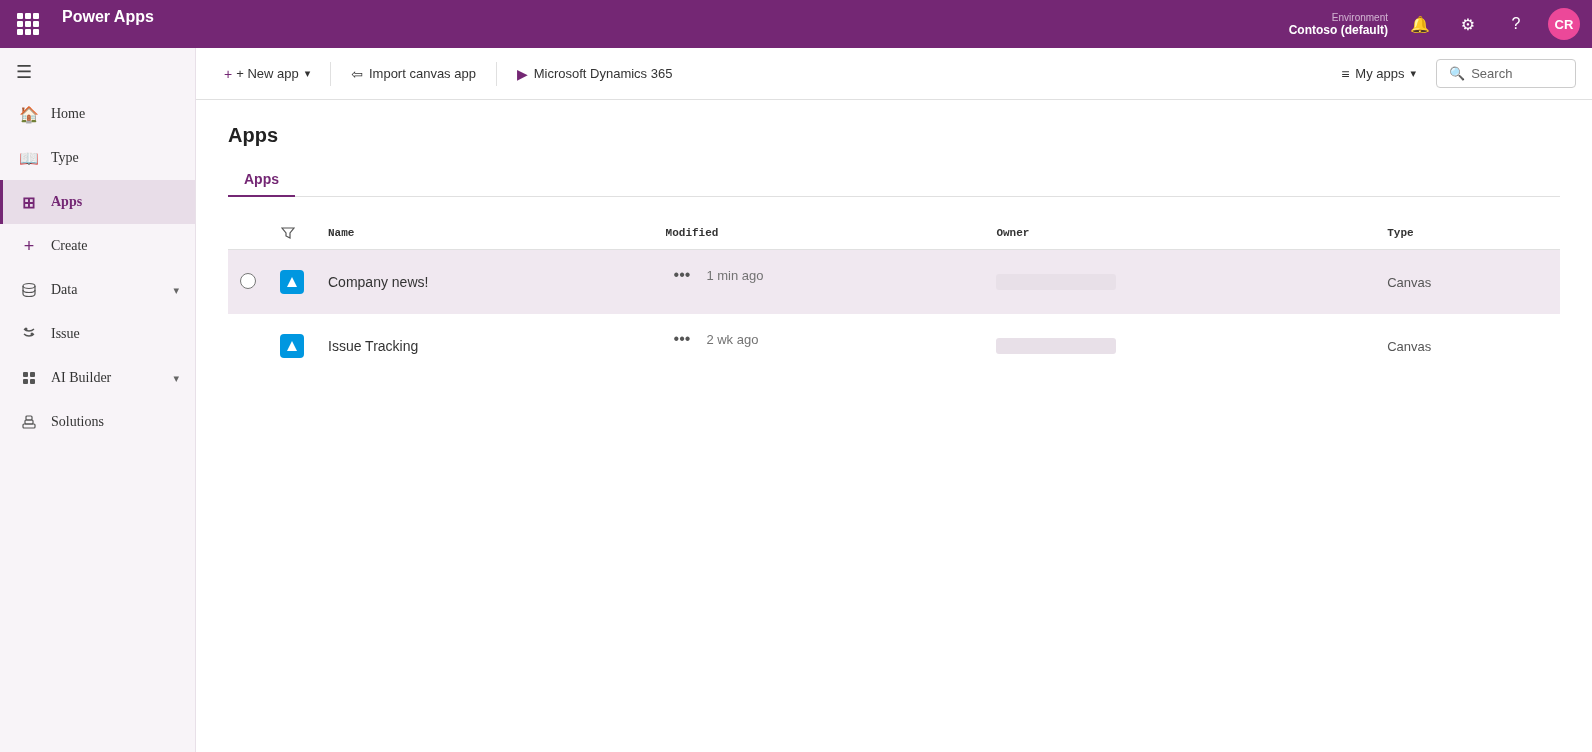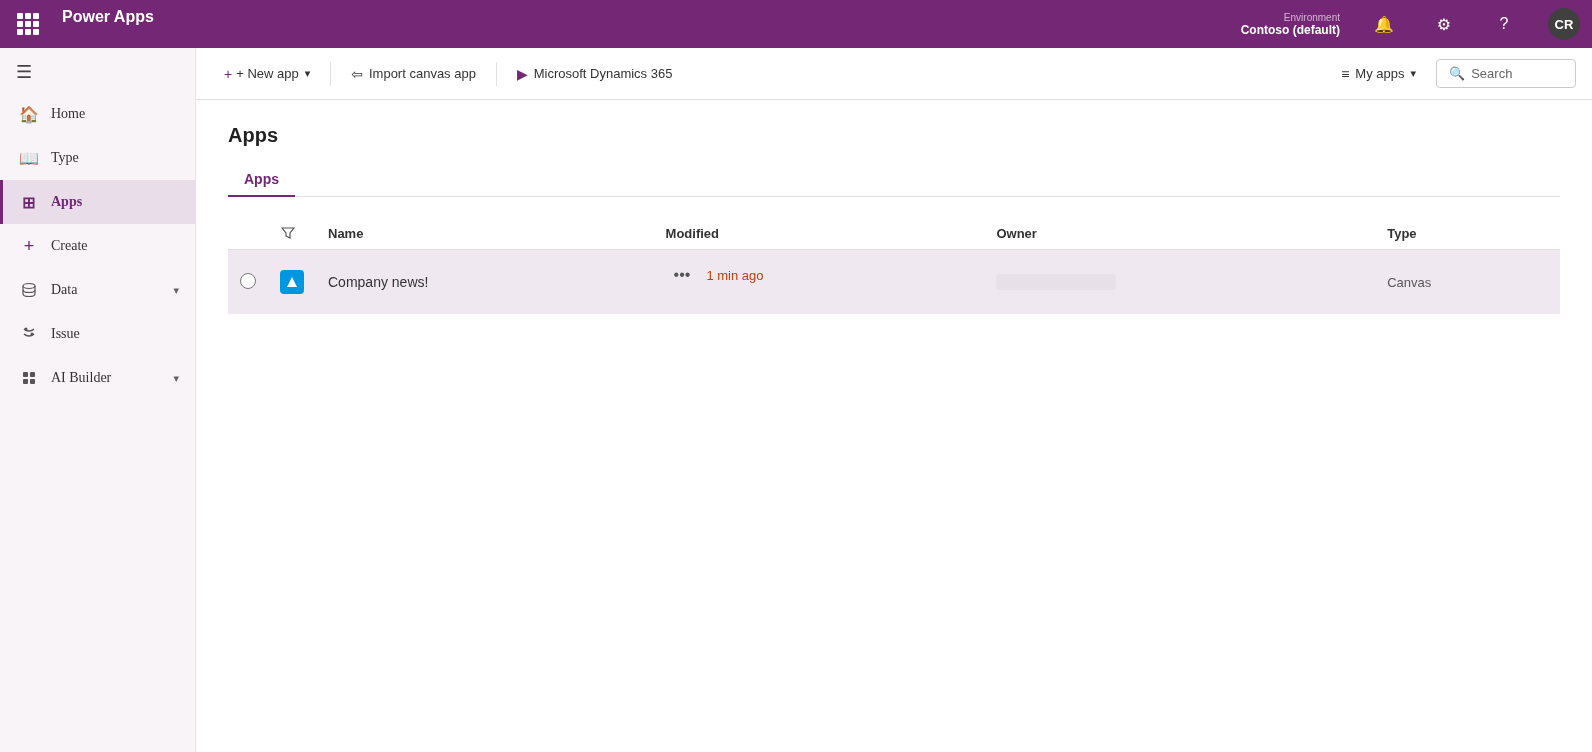--- a/index.html
+++ b/index.html
@@ -22,21 +22,21 @@
       flex: 1;
     }
     .topbar-title {
       font-size: 16px;
       font-weight: 600;
       color: white;
     }
     .topbar-right {
       display: flex;
       align-items: center;
-      gap: 28px;
+      gap: 16px;
     }
     .topbar-env {
       display: flex;
       flex-direction: column;
       align-items: flex-end;
       font-size: 11px;
       color: #e8d5e8;
       cursor: pointer;
     }
     .topbar-env .env-label { font-size: 10px; opacity: 0.8; }
@@ -49,21 +49,21 @@
       justify-content: center;
       cursor: pointer;
       color: white;
       font-size: 16px;
       border-radius: 4px;
     }
     .avatar {
       width: 32px;
       height: 32px;
       border-radius: 50%;
-      background: #404040;
+      background: #ec4899;
       color: white;
       display: flex;
       align-items: center;
       justify-content: center;
       font-size: 13px;
       font-weight: 600;
       cursor: pointer;
     }
     .waffle-icon {
       width: 32px;
@@ -239,24 +239,25 @@
     }
 
     
     .apps-table {
       width: 100%;
       border-collapse: collapse;
     }
     .apps-table th {
       text-align: left;
       padding: 8px 12px;
-      font-size: 13px;
+      font-size: 11px;
       font-weight: 600;
       color: #333;
       border-bottom: 1px solid #e0e0e0;
+      font-family: Liberation Mono, monospace;
     }
     .apps-table th.check-col { width: 40px; }
     .apps-table th.icon-col { width: 36px; }
     .apps-table td {
       padding: 20px 12px;
       font-size: 13px;
       color: #333;
       vertical-align: middle;
     }
     .row-highlighted { background: #f0e8f0 !important; }
@@ -266,21 +267,21 @@
       height: 24px;
       background: #0097e0;
       border-radius: 4px;
       display: flex;
       align-items: center;
       justify-content: center;
       color: white;
       font-size: 13px;
     }
     .app-name { font-size: 14px; color: #333; }
-    .modified-text { color: #c2410c; }
+    .modified-text { color: #737373; }
     .owner-placeholder {
       width: 120px;
       height: 16px;
       background: #e8e0e8;
       border-radius: 3px;
     }
     .type-text { color: #555; text-align: center; }
     .more-btn {
       background: none;
       border: none;
@@ -385,20 +386,30 @@
       <span class="icon">
         <svg width="16" height="16" viewBox="0 0 16 16">
             <rect x="2" y="2" width="5" height="5" rx="1" fill="#555"></rect>
             <rect x="9" y="2" width="5" height="5" rx="1" fill="#555"></rect>
             <rect x="2" y="9" width="5" height="5" rx="1" fill="#555"></rect>
             <rect x="9" y="9" width="5" height="5" rx="1" fill="#555"></rect>
           </svg>
       </span>
       <span class="label">AI Builder</span>
       <span class="chevron">▾</span>
+    </div>
+    <div class="sidebar-item">
+      <span class="icon">
+        <svg width="16" height="16" viewBox="0 0 16 16" fill="none">
+            <rect x="2" y="10" width="12" height="4" rx="1" stroke="#555" stroke-width="1.2"></rect>
+            <rect x="4" y="6" width="8" height="4" rx="1" stroke="#555" stroke-width="1.2"></rect>
+            <rect x="5" y="2" width="6" height="4" rx="1" stroke="#555" stroke-width="1.2"></rect>
+          </svg>
+      </span>
+      <span class="label">Solutions</span>
     </div>
   </div>
 
   <div class="content-area">
 
     <div class="toolbar">
       <button class="toolbar-btn">
         <span class="btn-icon">+</span>
         <span style="margin-left:-2px;">+ New app</span>
         <span style="font-size:11px;">▾</span>
@@ -472,17 +483,40 @@
               <span class="modified-text">1 min ago</span>
             </td>
             <td>
               <div class="owner-placeholder"></div>
             </td>
             <td>
               <span class="type-text">Canvas</span>
             </td>
           </tr>
 
+          <tr>
+            <td></td>
+            <td>
+              <div class="app-icon">
+                <svg width="14" height="14" viewBox="0 0 14 14" fill="white">
+                    <polygon points="7,2 12,12 2,12" fill="white"></polygon>
+                  </svg>
+              </div>
+            </td>
+            <td>
+              <span class="app-name">Issue Tracking</span>
+            </td>
+            <td style="display:flex;align-items:center;gap:8px;padding-top:12px;">
+              <button class="more-btn">•••</button>
+              <span class="modified-text">2 wk ago</span>
+            </td>
+            <td>
+              <div class="owner-placeholder"></div>
+            </td>
+            <td>
+              <span class="type-text">Canvas</span>
+            </td>
+          </tr>
         </tbody>
       </table>
     </div>
   </div>
 </div>
 
 </body></html>

